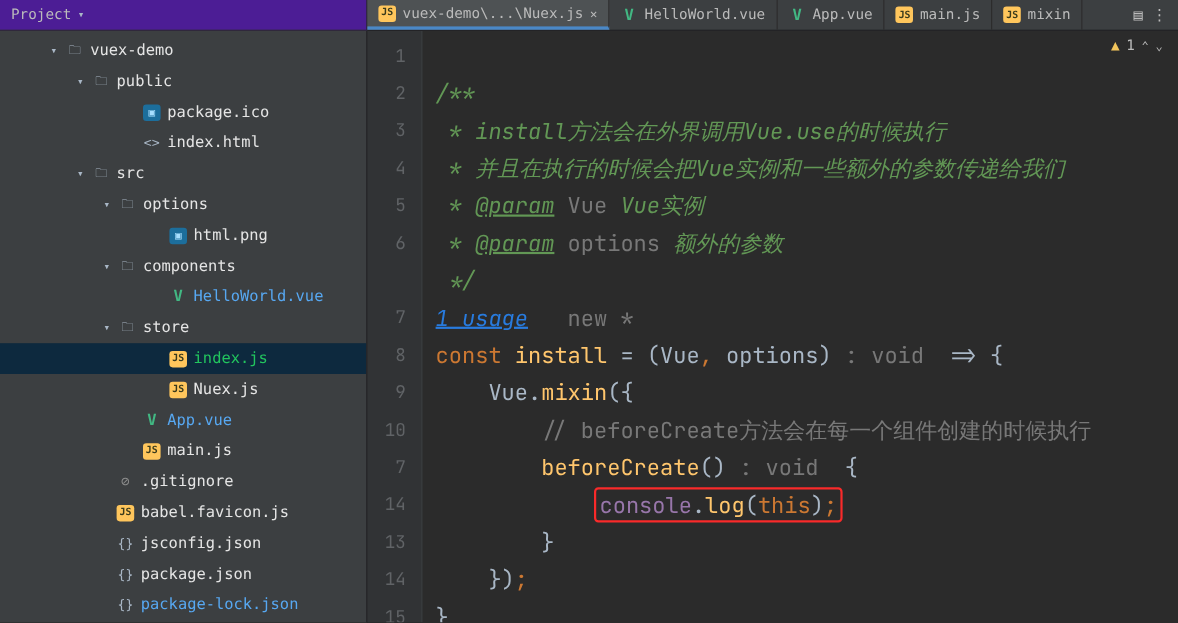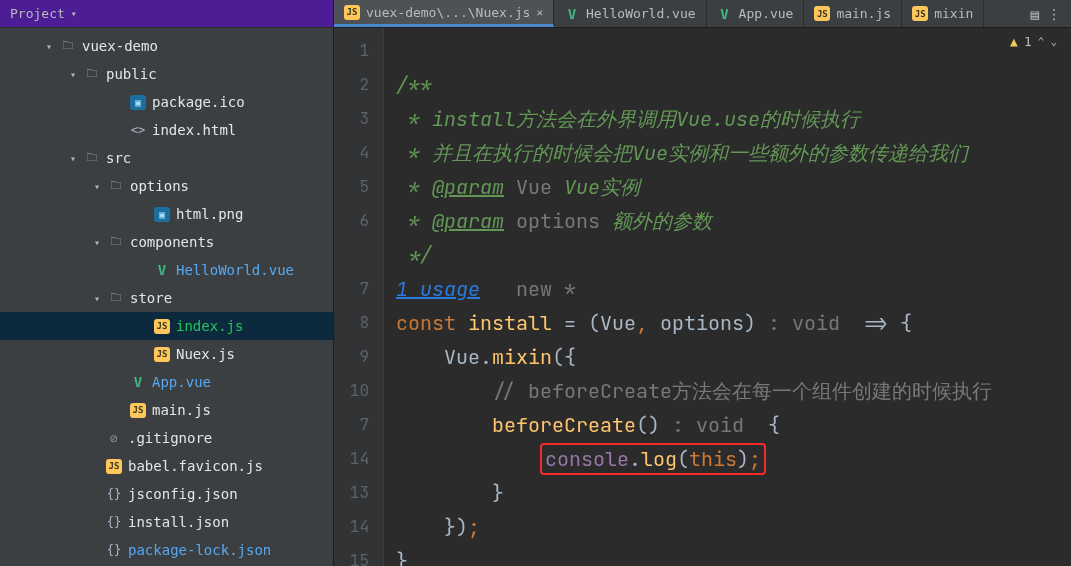--- a/index.html
+++ b/index.html
@@ -198,21 +198,21 @@
           <span class="tree-label">babel.favicon.js</span>
         </div>
         <div class="tree-item" style="--indent: 90px;">
           <span class="chev none"></span>
           <span class="icon icon-json">{}</span>
           <span class="tree-label">jsconfig.json</span>
         </div>
         <div class="tree-item" style="--indent: 90px;">
           <span class="chev none"></span>
           <span class="icon icon-json">{}</span>
-          <span class="tree-label">install.json</span>
+          <span class="tree-label">package.json</span>
         </div>
         <div class="tree-item" style="--indent: 90px;">
           <span class="chev none"></span>
           <span class="icon icon-json">{}</span>
           <span class="tree-label blue">package-lock.json</span>
         </div>
       </div>
   </div>
 
   <div class="editor-area">

